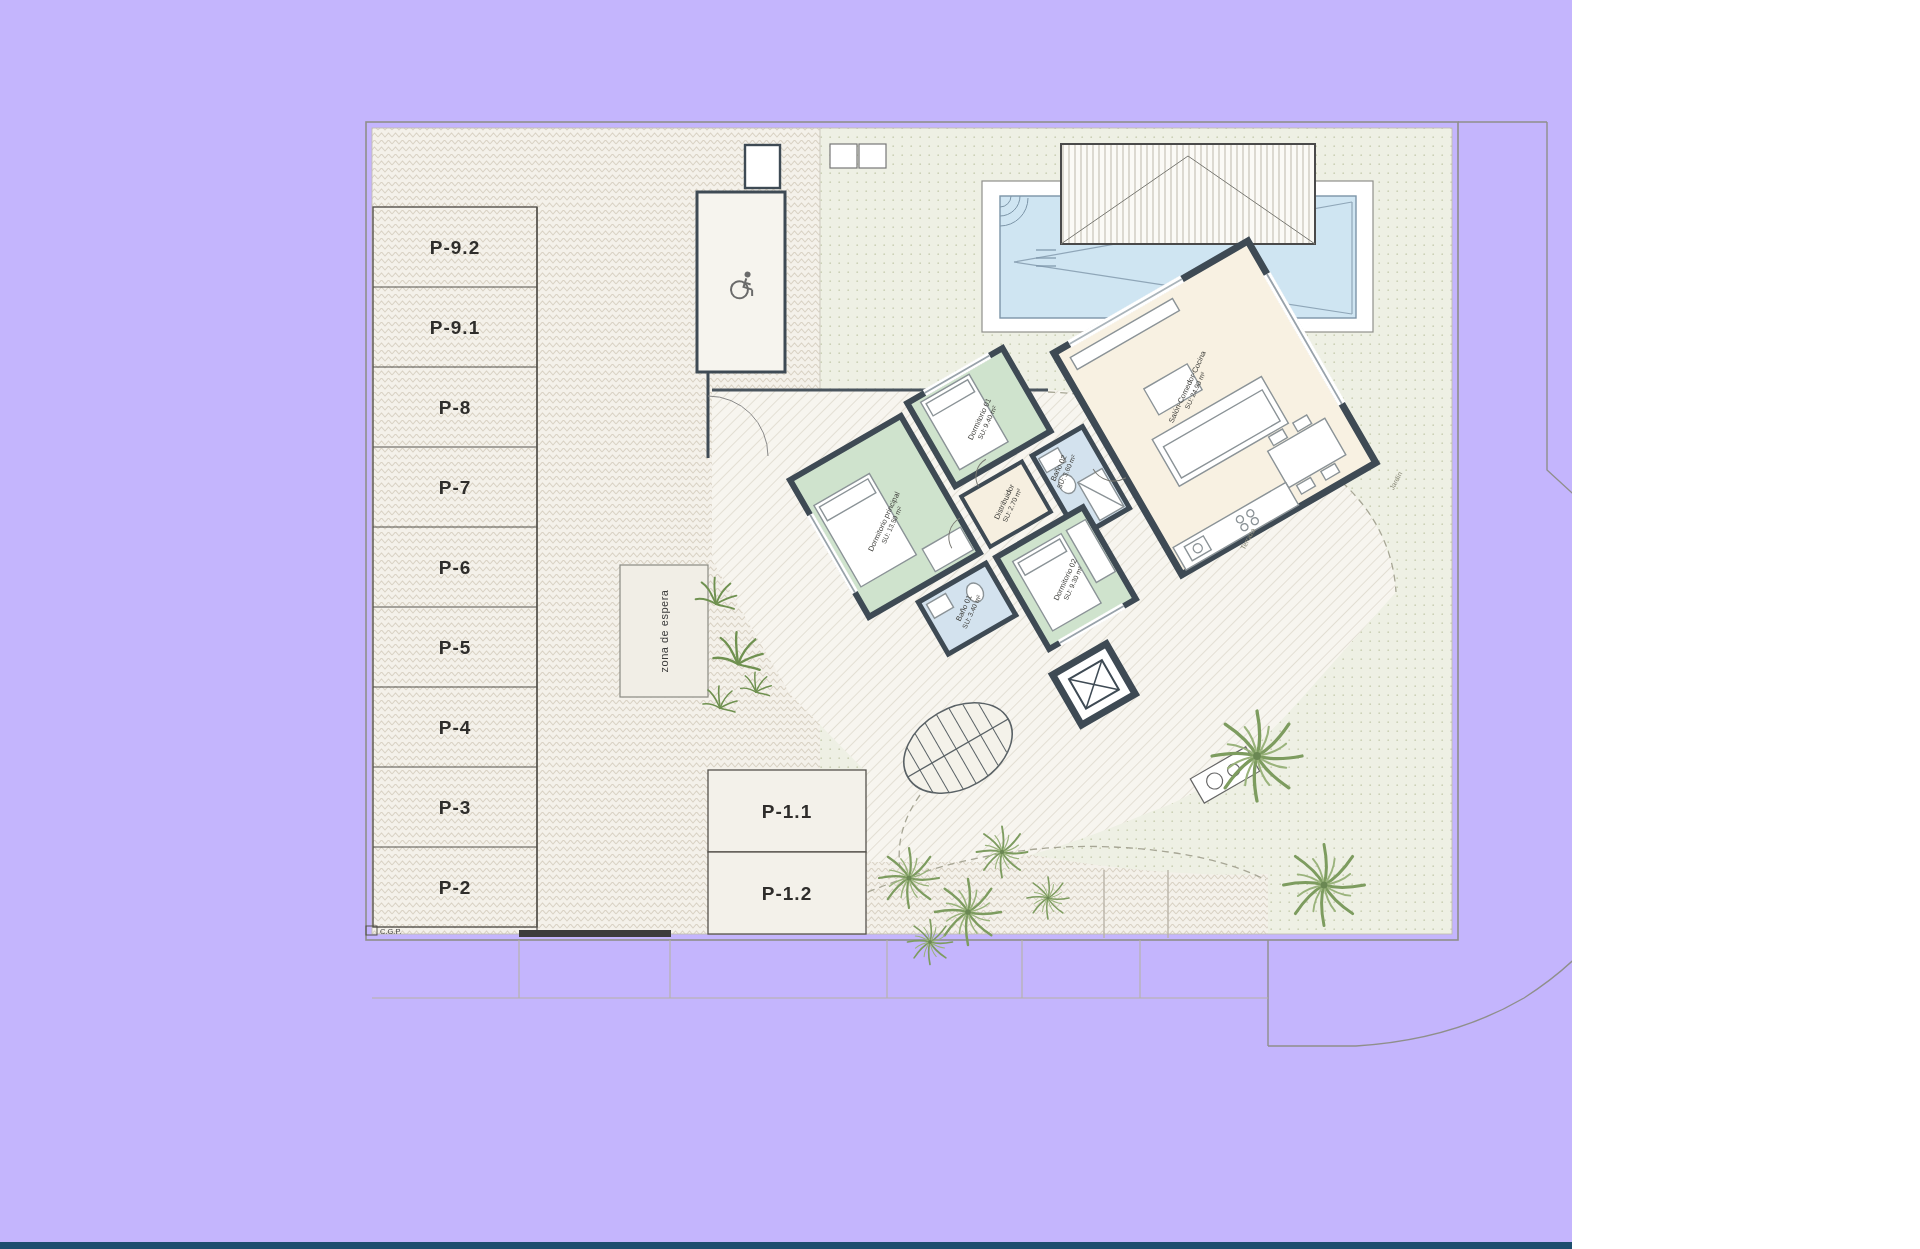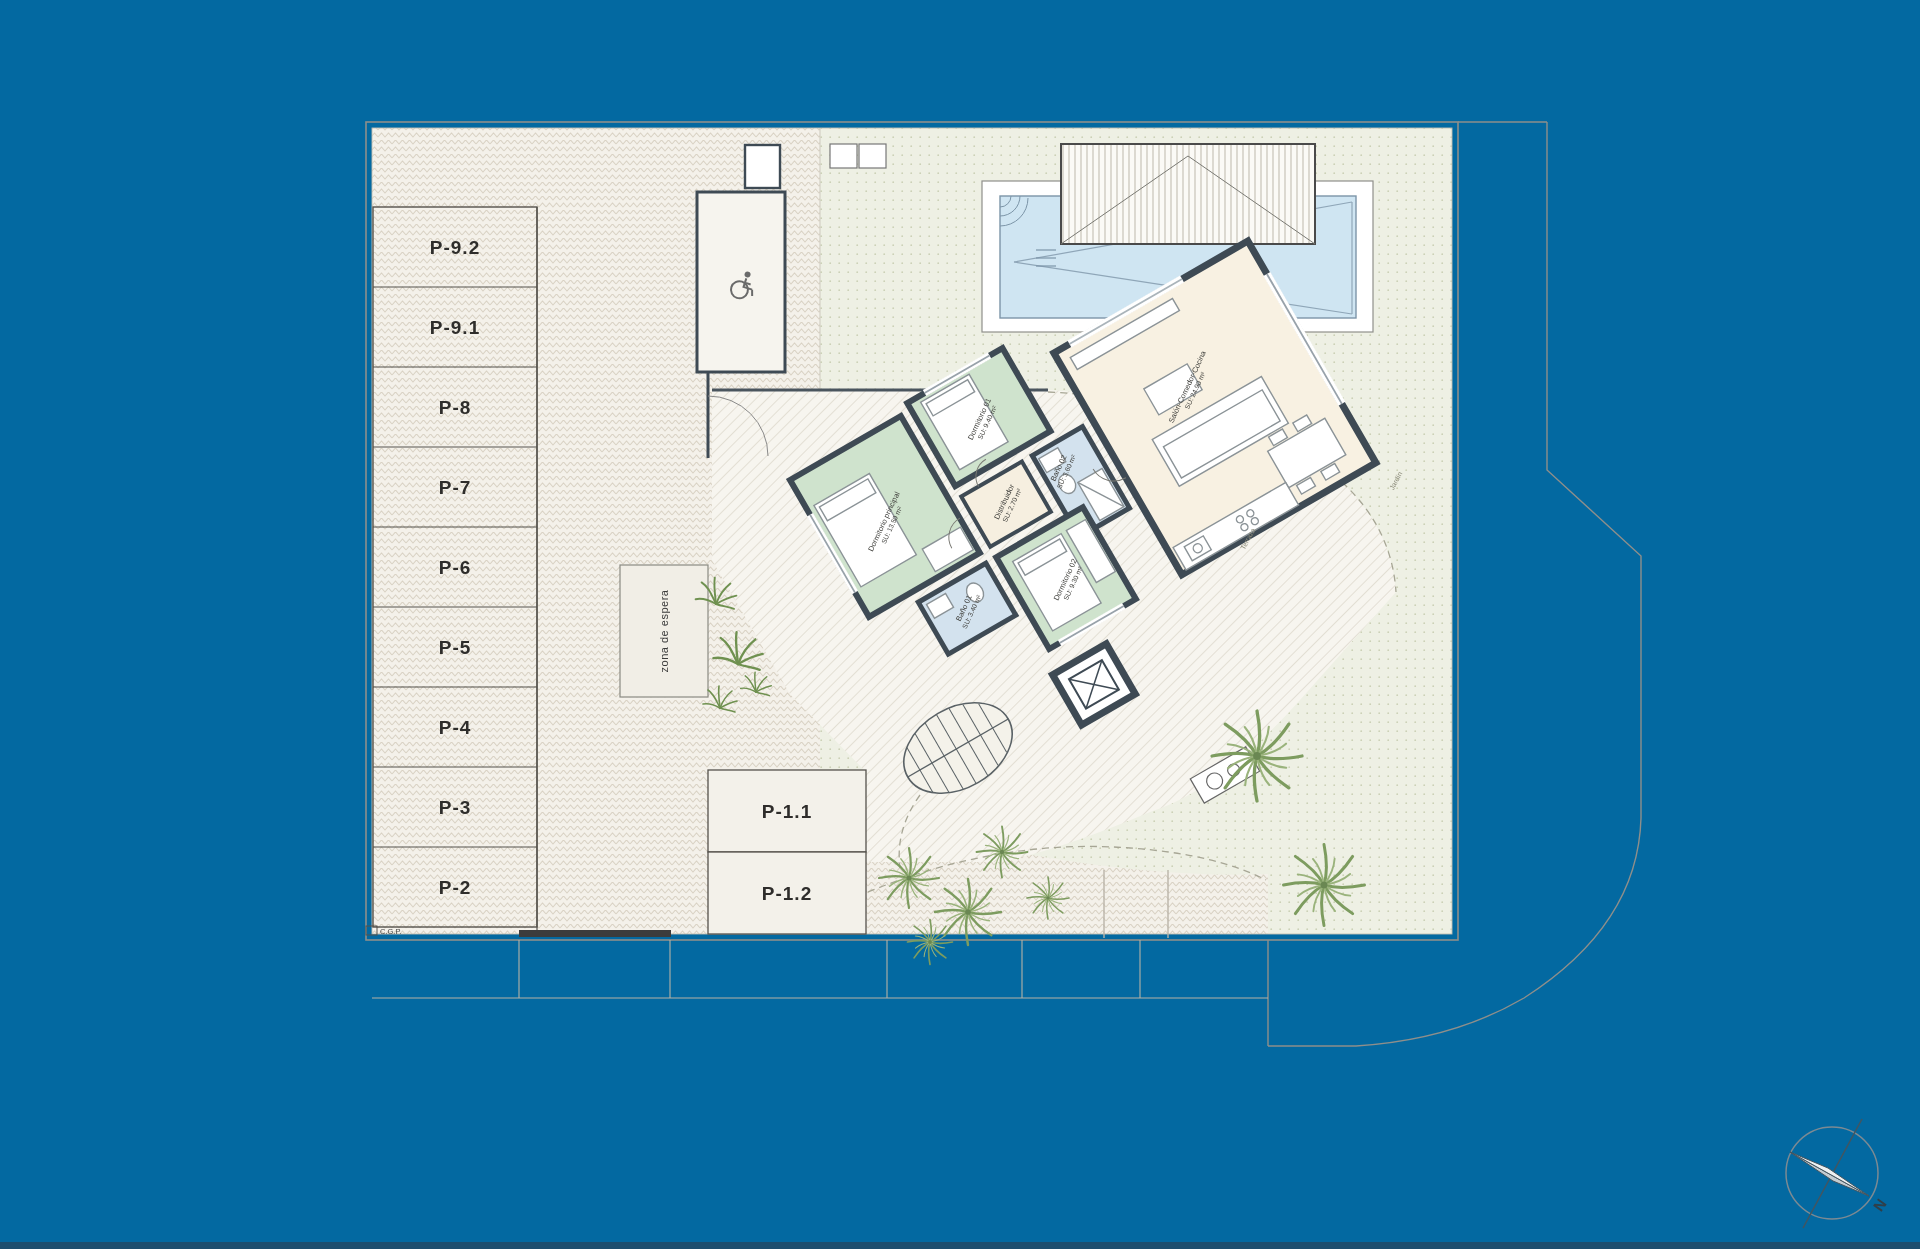--- a/index.html
+++ b/index.html
@@ -1,16 +1,16 @@
 <!DOCTYPE html>
 <html><head>
 <meta charset="utf-8">
 <style>
   html,body{margin:0;padding:0;background:#ffffff;}
-  .stage{position:relative;width:1920px;height:1249px;background:#0369a1;overflow:hidden;
+  .stage{position:relative;width:1572px;height:1249px;background:#c4b5fd;overflow:hidden;
          font-family:"Liberation Sans", sans-serif;}
   svg text{font-family:"Liberation Sans", sans-serif;}
   .stall-label{font-weight:bold;font-size:19px;fill:#2e2d2b;letter-spacing:1px;}
   .room-name{font-size:7.5px;fill:#41413d;}
   .room-area{font-size:6.8px;fill:#41413d;}
   .tiny{font-size:7px;fill:#8d8d7c;}
 </style>
 </head>
 <body>
 

